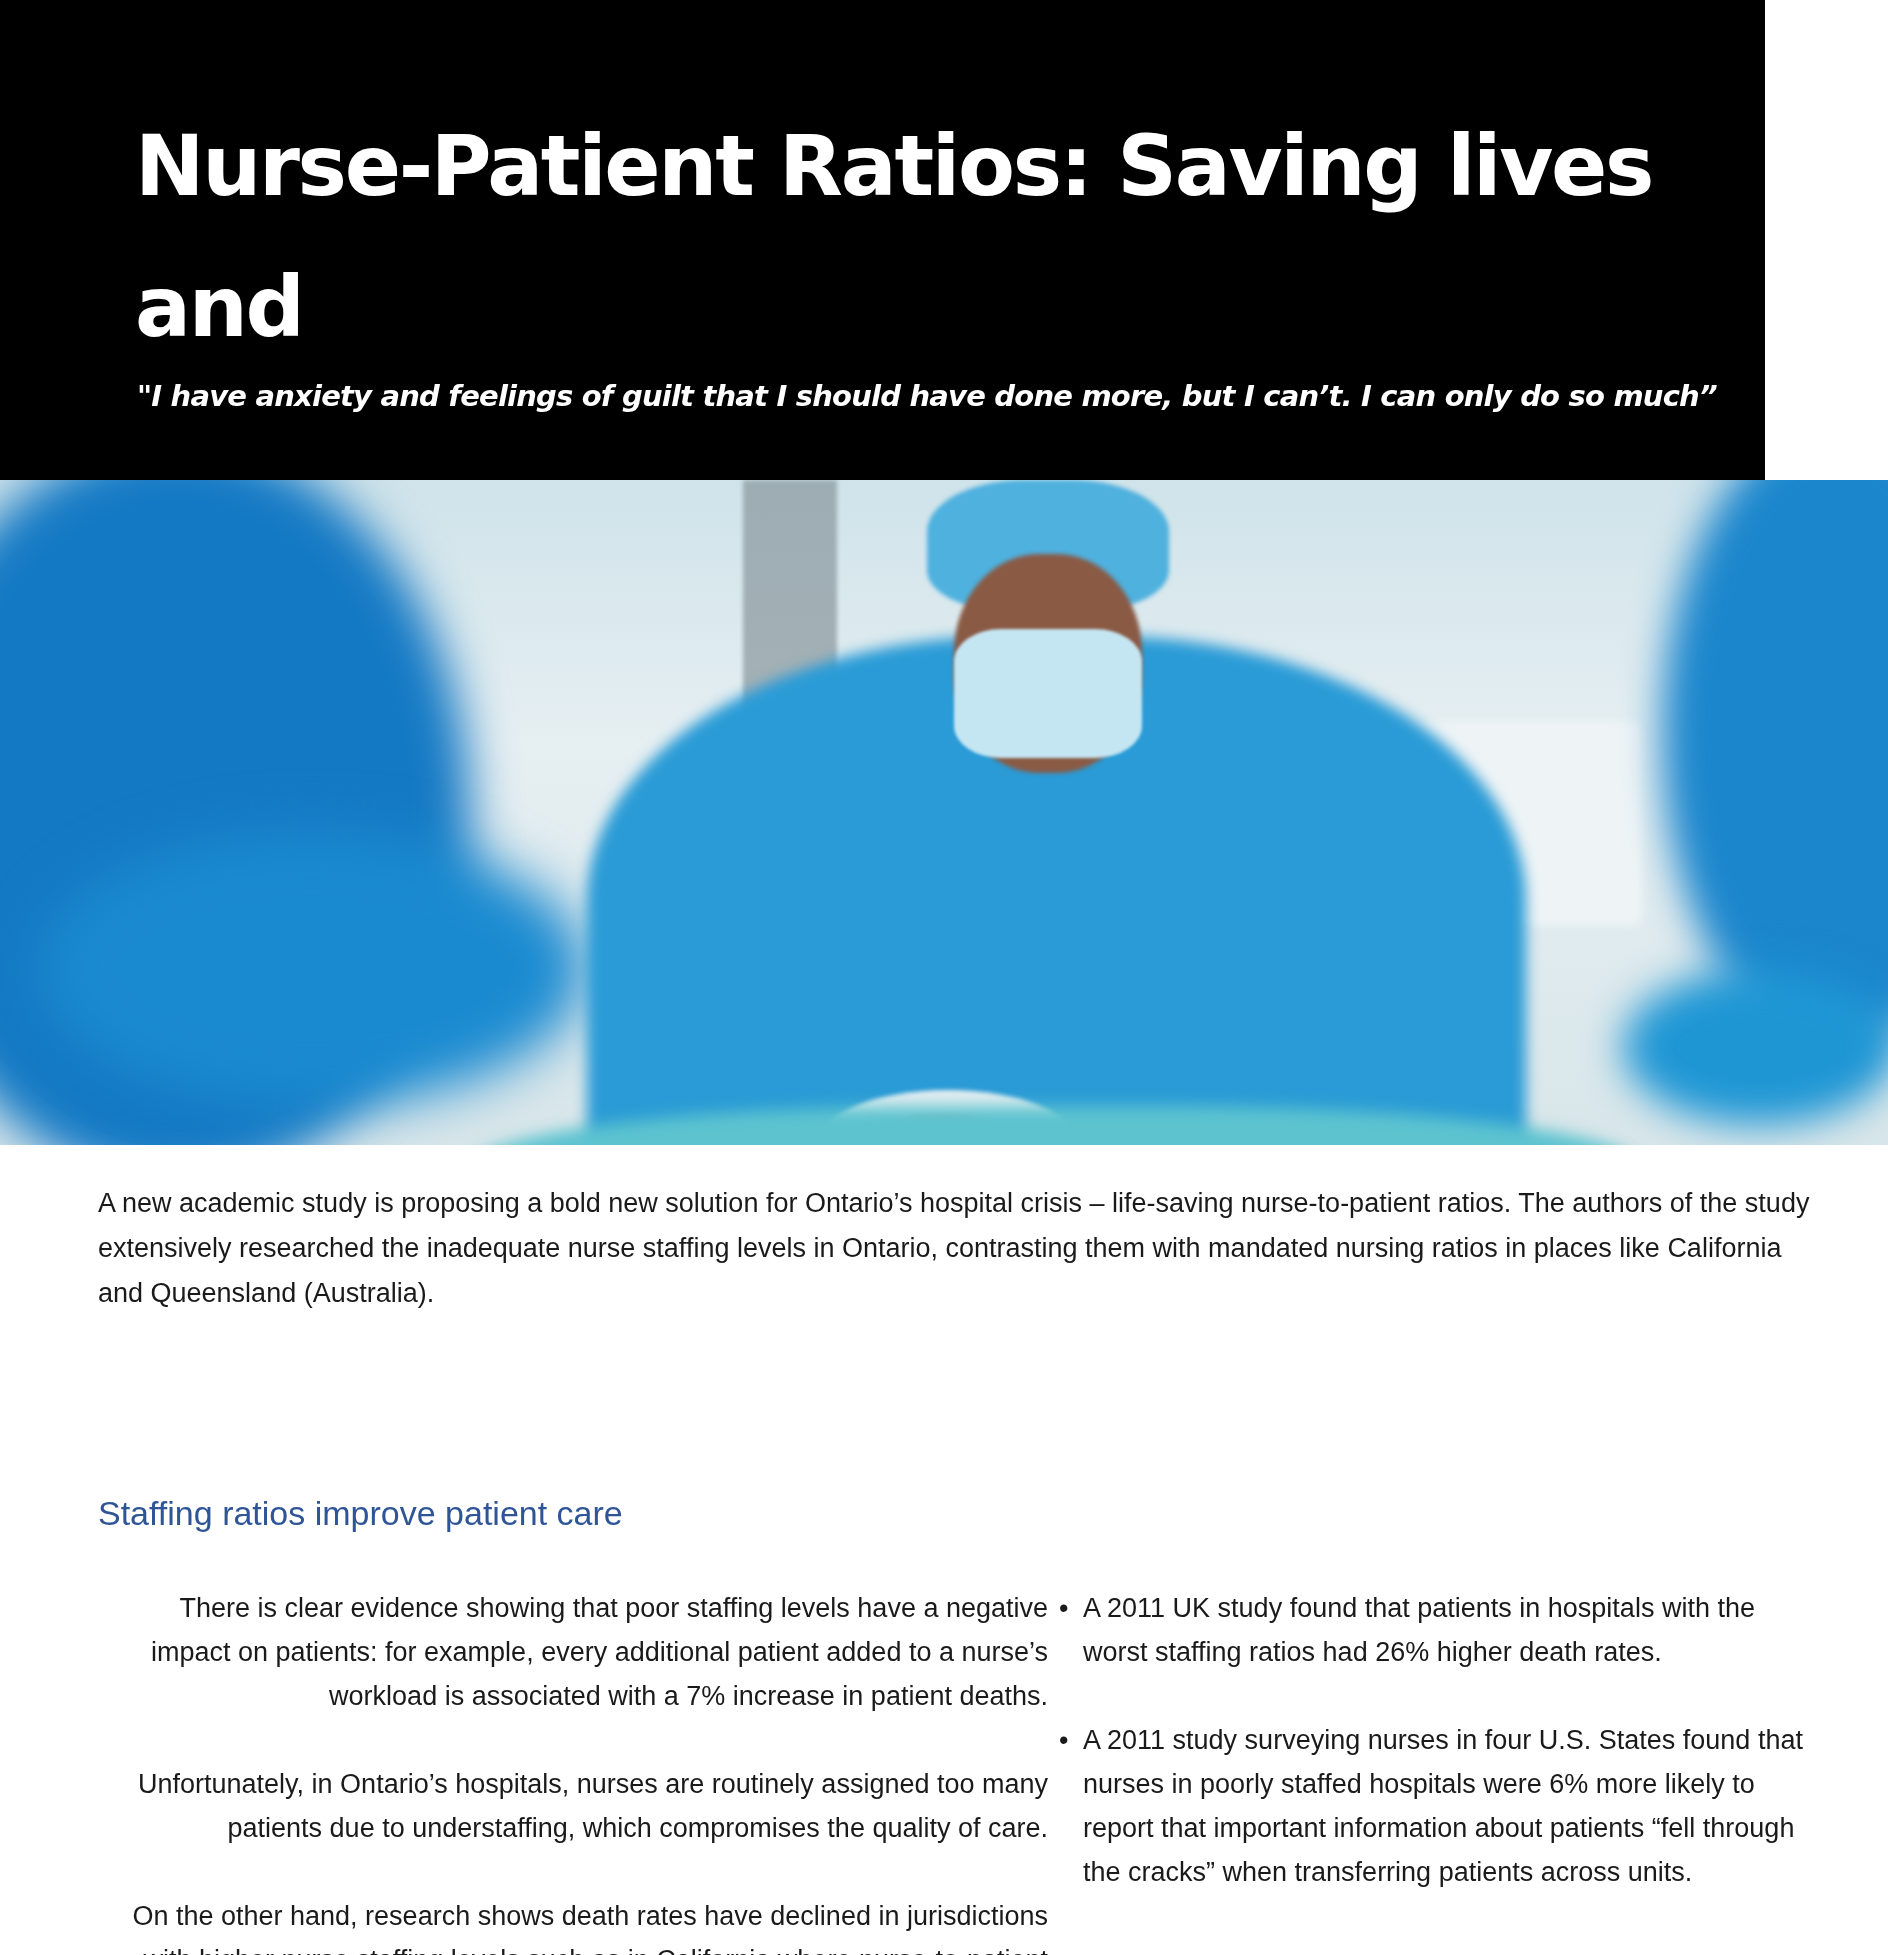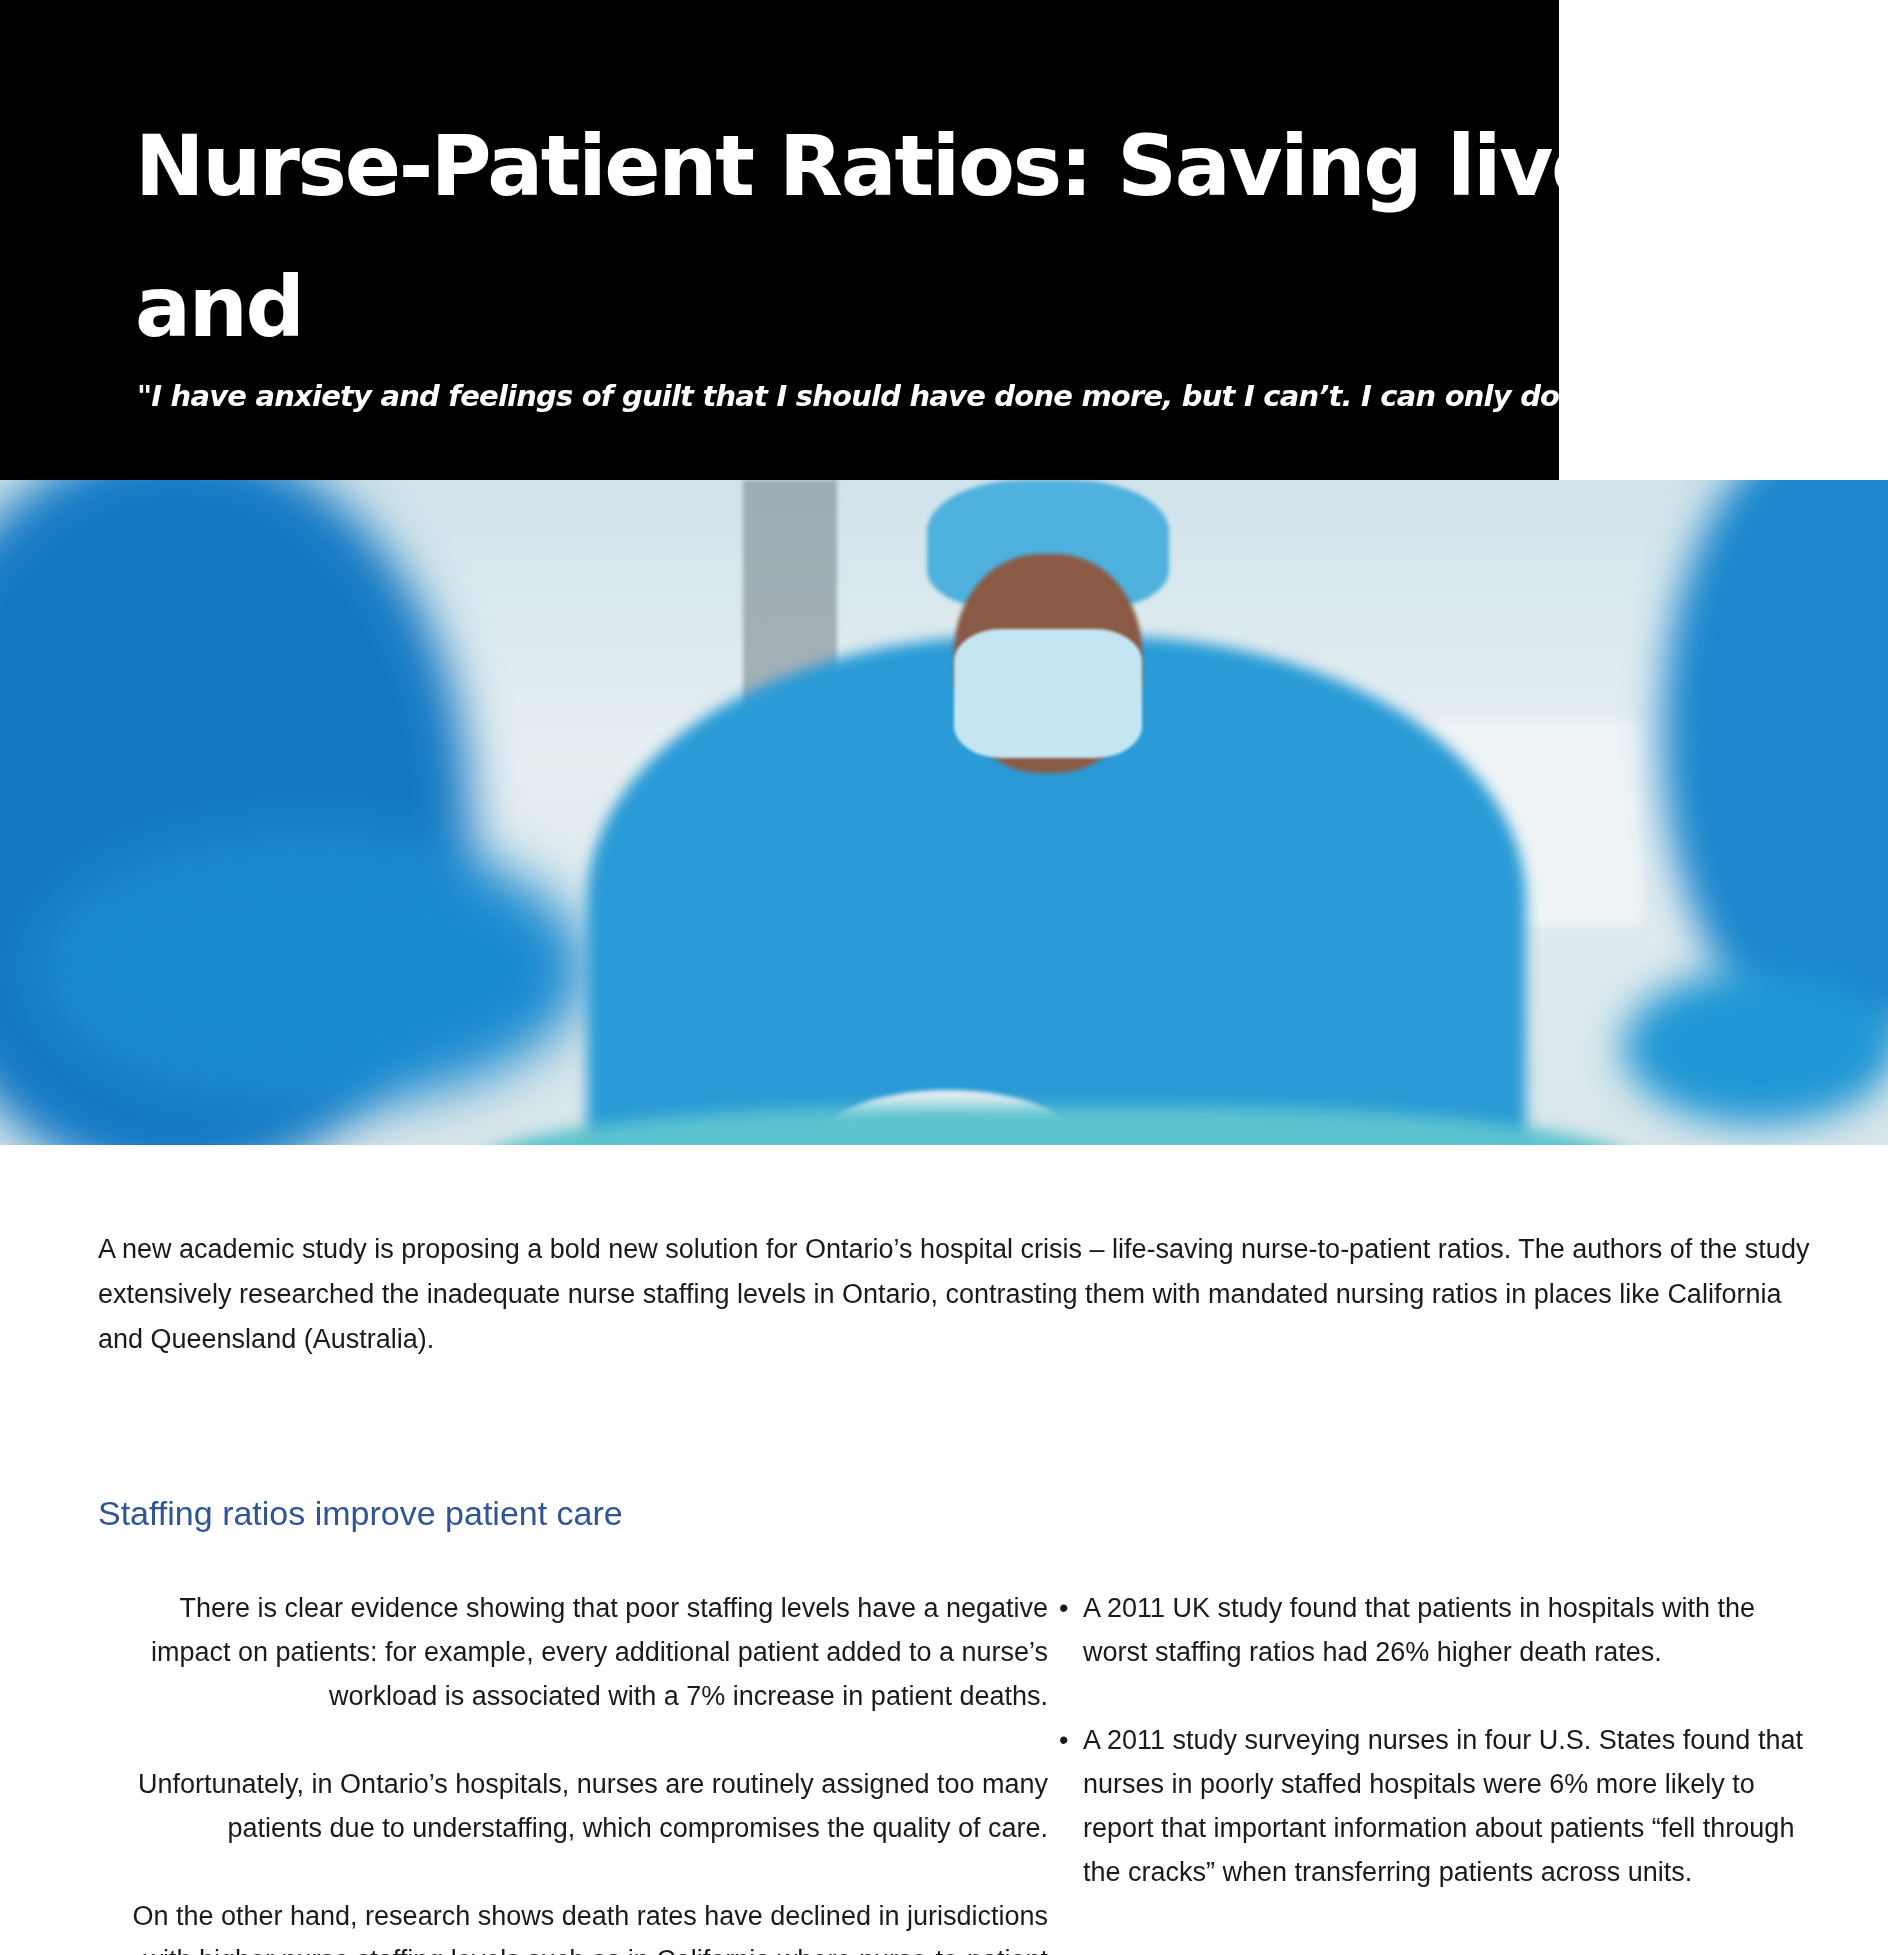--- a/index.html
+++ b/index.html
@@ -1,41 +1,41 @@
 <!DOCTYPE html>
 <html style="font-size:6.3px"><head>
 <meta charset="utf-8">
 <style>
   html, body { margin: 0; padding: 0; }
   body {
     width: 1889px; height: 2444px; position: relative; overflow: hidden;
     background: #ffffff; font-family: "Liberation Sans", "DejaVu Sans", sans-serif;
   }
   .header {
-    position: absolute; left: 0; top: 0; width: 1559px; height: 480px;
+    position: absolute; left: 0; top: 0; width: 1765px; height: 480px;
     background: #000000; color: #ffffff;
   }
   .title {
     position: absolute; left: 135px; top: 96px; width: 1682px;
     font-family: "DejaVu Sans", sans-serif; font-weight: bold;
     font-size: 83px; line-height: 141px; letter-spacing: -2.3px; margin: 0;
   }
   .subquote {
     position: absolute; left: 137px; top: 377px; width: 1721px;
     font-family: "DejaVu Sans", sans-serif; font-style: italic; font-weight: bold;
     font-size: 29px; line-height: 39px; letter-spacing: -0.8px; white-space: nowrap;
   }
   .photo {
     position: absolute; left: 0; top: 480px; width: 1889px; height: 665px; overflow: hidden;
     background: linear-gradient(180deg, #cfe3ea 0%, #e6eff2 40%, #d8e6ea 100%);
   }
   .photo .blob { position: absolute; border-radius: 50%; filter: blur(15.6px); }
   .intro {
     position: absolute; left: 98px; top: 1181px; width: 1721px;
-    font-family: "Liberation Sans", sans-serif; font-size: 27px; line-height: 45px; color: #1a1a1a; margin-top: 46px;
+    font-family: "Liberation Sans", sans-serif; font-size: 27px; line-height: 45px; color: #1a1a1a;
   }
   .intro p { margin: 0 0 45px 0; }
   .section-heading {
     position: absolute; left: 98px; top: 1490px; margin: 0;
     font-family: "Liberation Sans", sans-serif; font-weight: normal; font-size: 34px;
     color: #2f5597; line-height: 47px;
   }
   .left-col {
     position: absolute; left: 98px; top: 1586px; width: 950px;
     font-family: "Liberation Sans", sans-serif; font-size: 27px; line-height: 44px; color: #1a1a1a;

